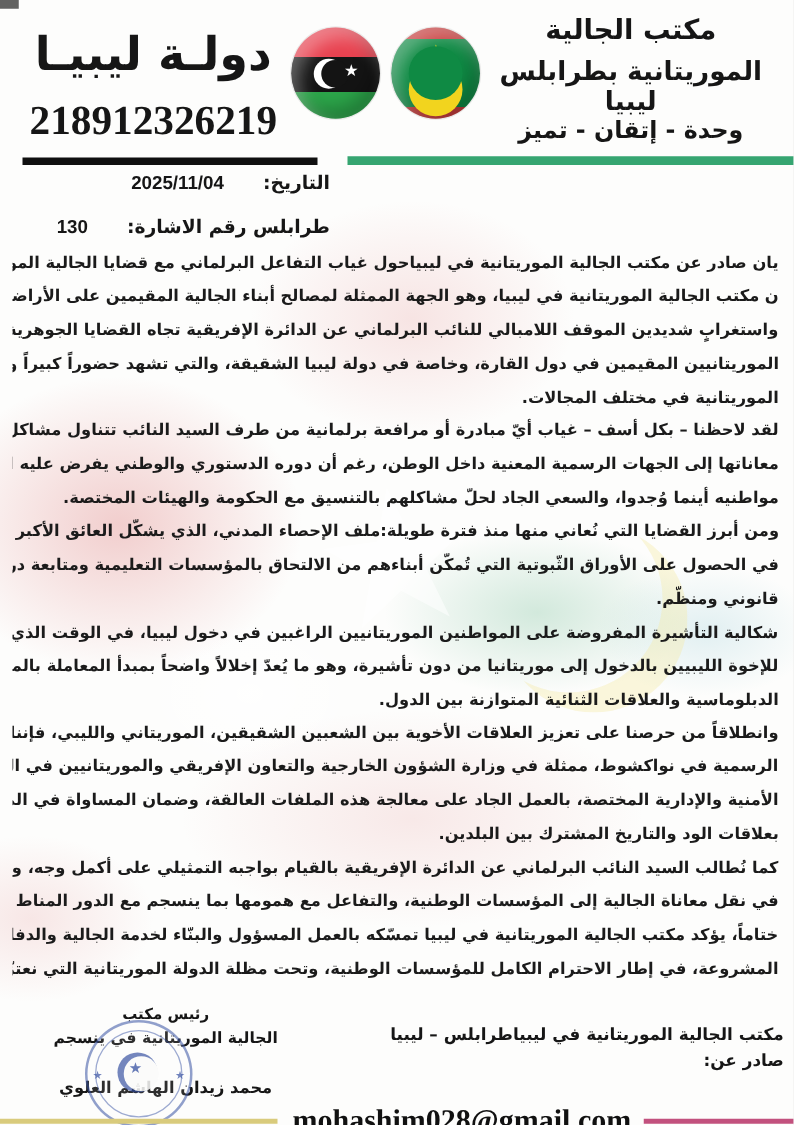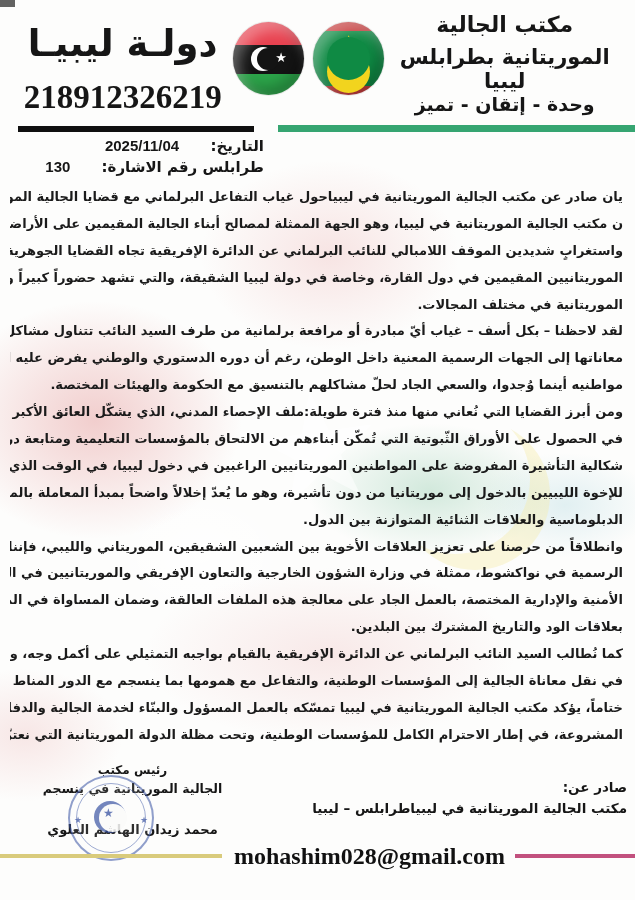--- a/index.html
+++ b/index.html
@@ -48,21 +48,21 @@
   .lh-state .sphone{font-family:"Liberation Serif",serif;font-weight:bold;font-size:33px;direction:ltr;margin-top:14px;white-space:nowrap;}
 
   
   .bars{position:relative;z-index:1;display:flex;direction:ltr;align-items:center;margin-top:9px;}
   .bar-black{width:236px;height:6px;background:#101010;margin-left:18px;}
   .bar-green{flex:1;height:7px;background:#36a571;margin-left:24px;}
 
   
   .meta{position:relative;z-index:1;width:250px;margin:5px auto 0 14px;font-size:15px;font-weight:bold;}
   .meta .row{white-space:nowrap;text-align:right;}
-  .meta .row2{margin-top:3px;padding-left:40px;}
+  .meta .row2{margin-top:17px;padding-left:40px;}
   .meta .val{font-family:"Liberation Sans",sans-serif;font-weight:bold;margin-right:26px;direction:ltr;display:inline-block;}
 
   
   .body{position:relative;z-index:1;margin:8px 12px 0 10px;font-size:13px;font-weight:bold;color:#1b1b1b;}
   .bline{line-height:26.9px;height:26.9px;overflow:hidden;text-align:justify;text-align-last:justify;white-space:nowrap;}
   .bline.last{text-align-last:right;}
 
   
   .sig-row{position:relative;z-index:1;display:flex;align-items:flex-start;margin-top:14px;}
   .issuer{margin-right:8px;text-align:right;font-weight:bold;font-size:13.5px;line-height:1.6;margin-top:14px;}
@@ -138,37 +138,38 @@
       <div class="bline">يان صادر عن مكتب الجالية الموريتانية في ليبياحول غياب التفاعل البرلماني مع قضايا الجالية الموريتانية في إفريقيا</div>
       <div class="bline">ن مكتب الجالية الموريتانية في ليبيا، وهو الجهة الممثلة لمصالح أبناء الجالية المقيمين على الأراضي الليبية، يتابع بقلق</div>
       <div class="bline">واستغرابٍ شديدين الموقف اللامبالي للنائب البرلماني عن الدائرة الإفريقية تجاه القضايا الجوهرية التي تمسّ حياة</div>
       <div class="bline">الموريتانيين المقيمين في دول القارة، وخاصة في دولة ليبيا الشقيقة، والتي تشهد حضوراً كبيراً ومتنوعاً للجالية</div>
       <div class="bline last">الموريتانية في مختلف المجالات.</div>
       <div class="bline">لقد لاحظنا – بكل أسف – غياب أيّ مبادرة أو مرافعة برلمانية من طرف السيد النائب تتناول مشاكل الجالية أو تنقل</div>
       <div class="bline">معاناتها إلى الجهات الرسمية المعنية داخل الوطن، رغم أن دوره الدستوري والوطني يفرض عليه الدفاع عن حقوق</div>
       <div class="bline last">مواطنيه أينما وُجدوا، والسعي الجاد لحلّ مشاكلهم بالتنسيق مع الحكومة والهيئات المختصة.</div>
       <div class="bline">ومن أبرز القضايا التي نُعاني منها منذ فترة طويلة:ملف الإحصاء المدني، الذي يشكّل العائق الأكبر أمام أفراد الجالية</div>
       <div class="bline">في الحصول على الأوراق الثّبوتية التي تُمكّن أبناءهم من الالتحاق بالمؤسسات التعليمية ومتابعة دراستهم بشكل</div>
+      <div class="bline last">قانوني ومنظّم.</div>
       <div class="bline">شكالية التأشيرة المفروضة على المواطنين الموريتانيين الراغبين في دخول ليبيا، في الوقت الذي يُسمح فيه</div>
       <div class="bline">للإخوة الليبيين بالدخول إلى موريتانيا من دون تأشيرة، وهو ما يُعدّ إخلالاً واضحاً بمبدأ المعاملة بالمثل الذي تُقرّه الأعراف</div>
       <div class="bline last">الدبلوماسية والعلاقات الثنائية المتوازنة بين الدول.</div>
       <div class="bline">وانطلاقاً من حرصنا على تعزيز العلاقات الأخوية بين الشعبين الشقيقين، الموريتاني والليبي، فإننا نُطالب الجهات</div>
       <div class="bline">الرسمية في نواكشوط، ممثلة في وزارة الشؤون الخارجية والتعاون الإفريقي والموريتانيين في الخارج، والجهات</div>
       <div class="bline">الأمنية والإدارية المختصة، بالعمل الجاد على معالجة هذه الملفات العالقة، وضمان المساواة في المعاملة بما يليق</div>
       <div class="bline last">بعلاقات الود والتاريخ المشترك بين البلدين.</div>
       <div class="bline">كما نُطالب السيد النائب البرلماني عن الدائرة الإفريقية بالقيام بواجبه التمثيلي على أكمل وجه، والاضطلاع بمسؤوليته</div>
       <div class="bline last">في نقل معاناة الجالية إلى المؤسسات الوطنية، والتفاعل مع همومها بما ينسجم مع الدور المناط به وفق الدستور والقانون</div>
       <div class="bline">ختاماً، يؤكد مكتب الجالية الموريتانية في ليبيا تمسّكه بالعمل المسؤول والبنّاء لخدمة الجالية والدفاع عن حقوقه</div>
       <div class="bline last">المشروعة، في إطار الاحترام الكامل للمؤسسات الوطنية، وتحت مظلة الدولة الموريتانية التي نعتزّ بالانتماء إليها.</div>
     </div>
 
   <div class="sig-row">
     <div class="issuer">
+      <div>مكتب الجالية الموريتانية في ليبياطرابلس – ليبيا</div>
       <div>صادر عن:</div>
-      <div>مكتب الجالية الموريتانية في ليبياطرابلس – ليبيا</div>
     </div>
     <div class="spacer"></div>
     <div class="signature">
       <div class="sig-t1">رئيس مكتب</div>
       <div class="sig-t2">الجالية الموريتانية في ينسجم</div>
       <div class="sig-name">محمد زيدان الهاشم العلوي</div>
       <div class="stamp">
         <div class="stamp-cres"></div>
         <div class="stamp-star">★</div>
         <div class="stamp-star-l">★</div>

